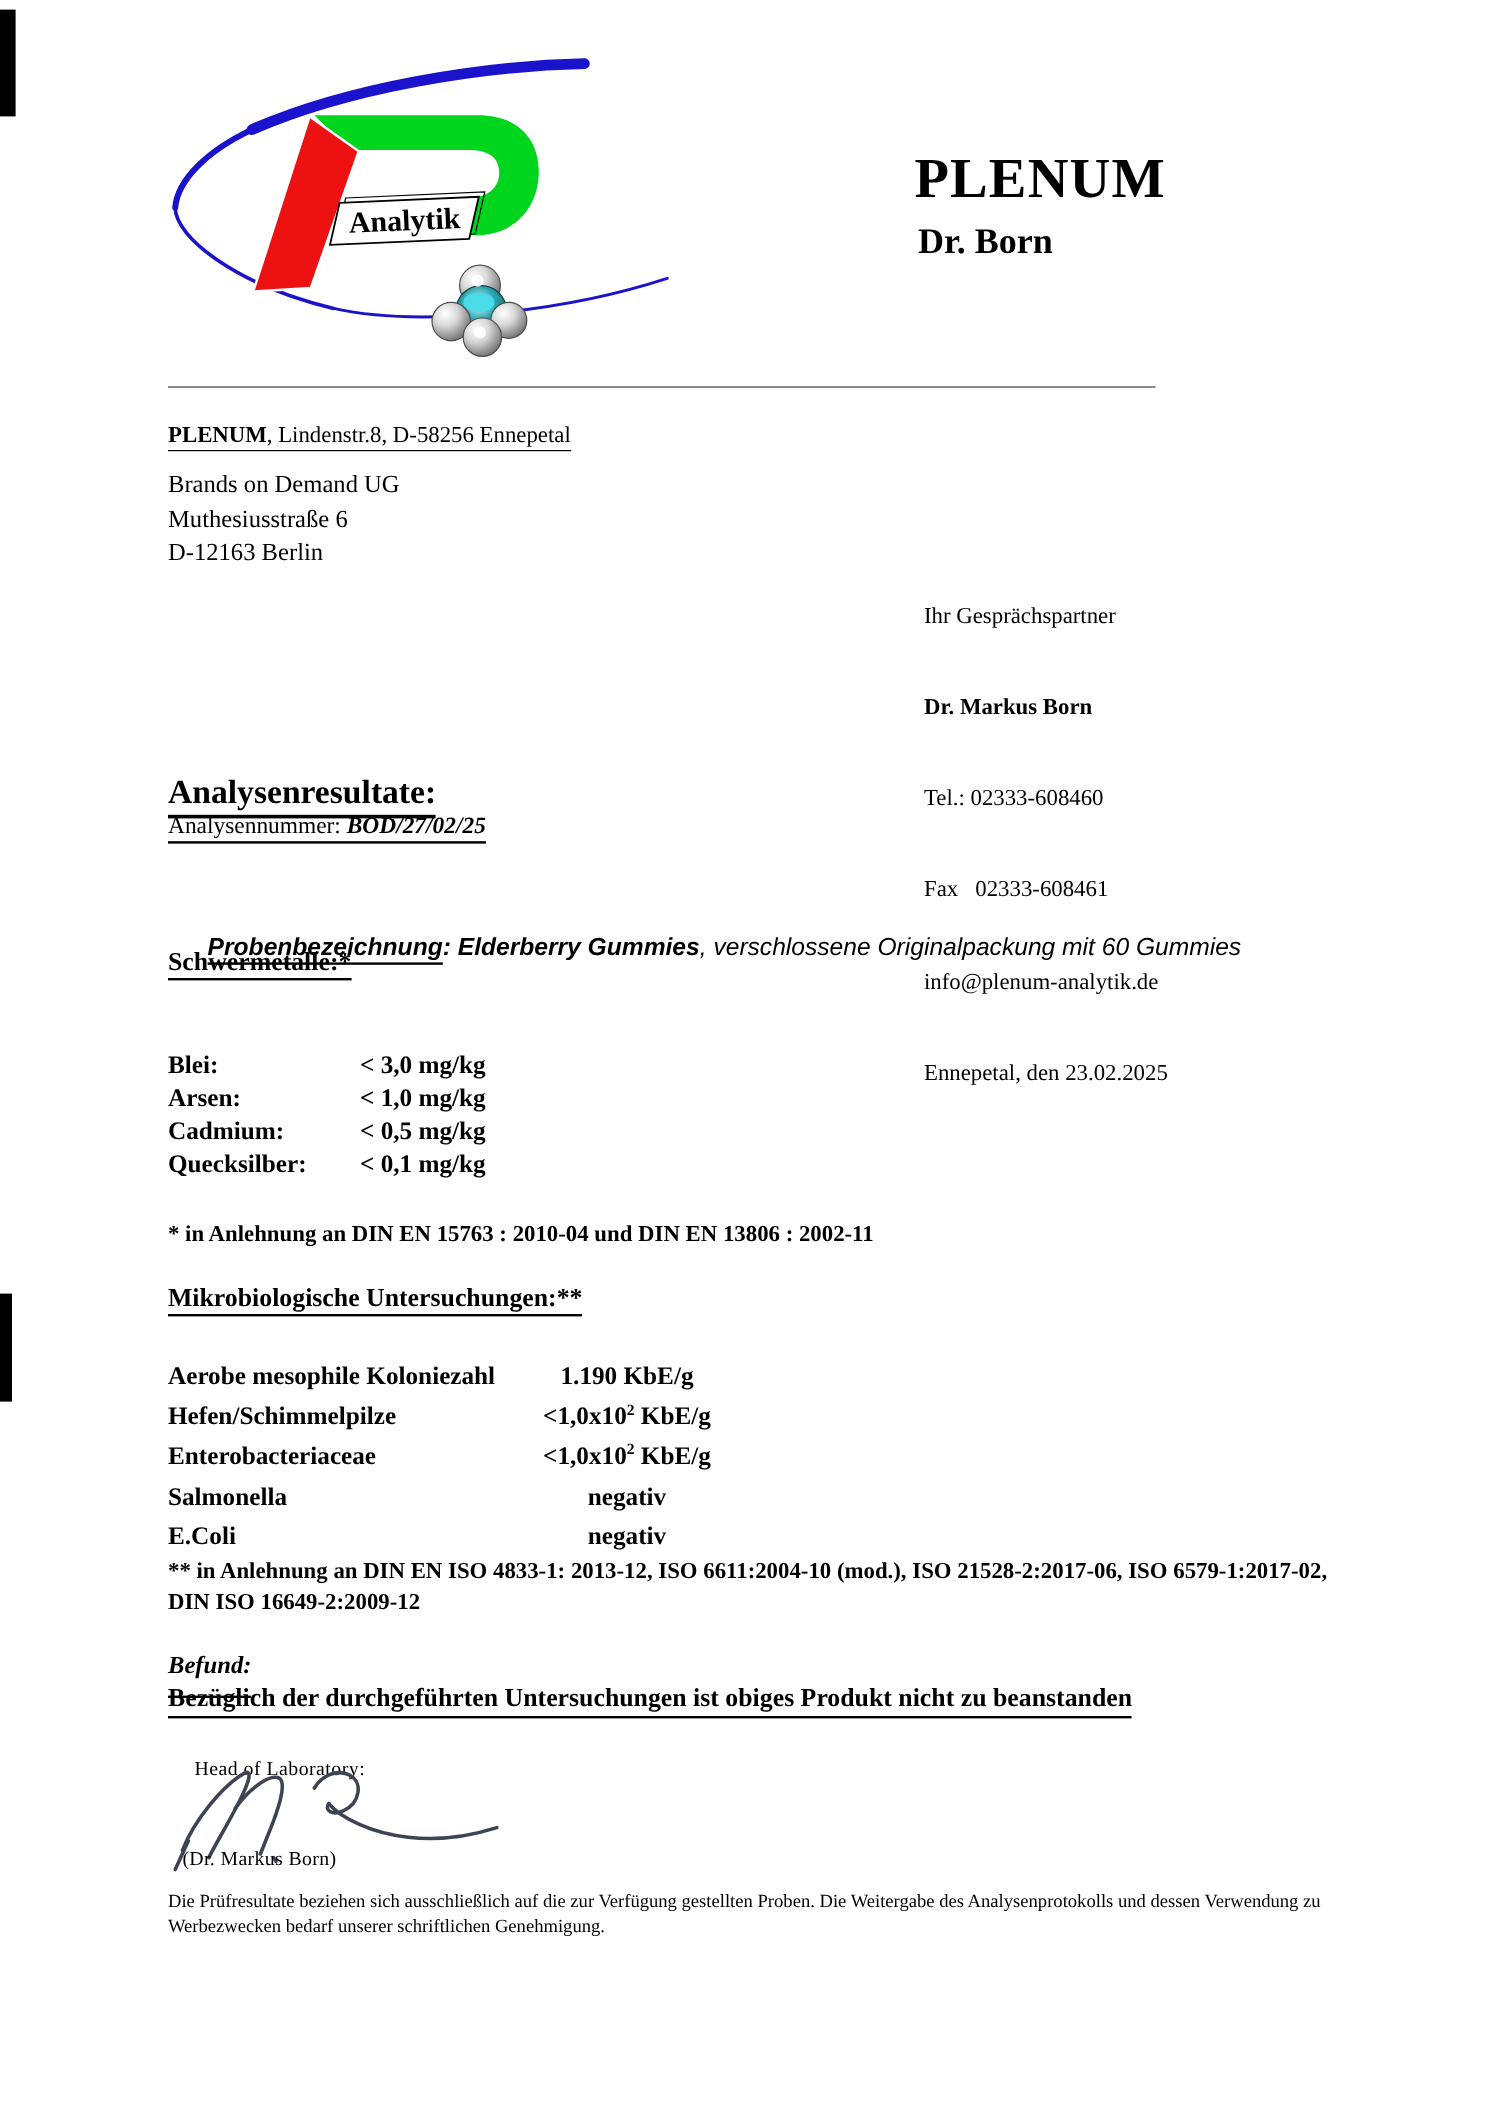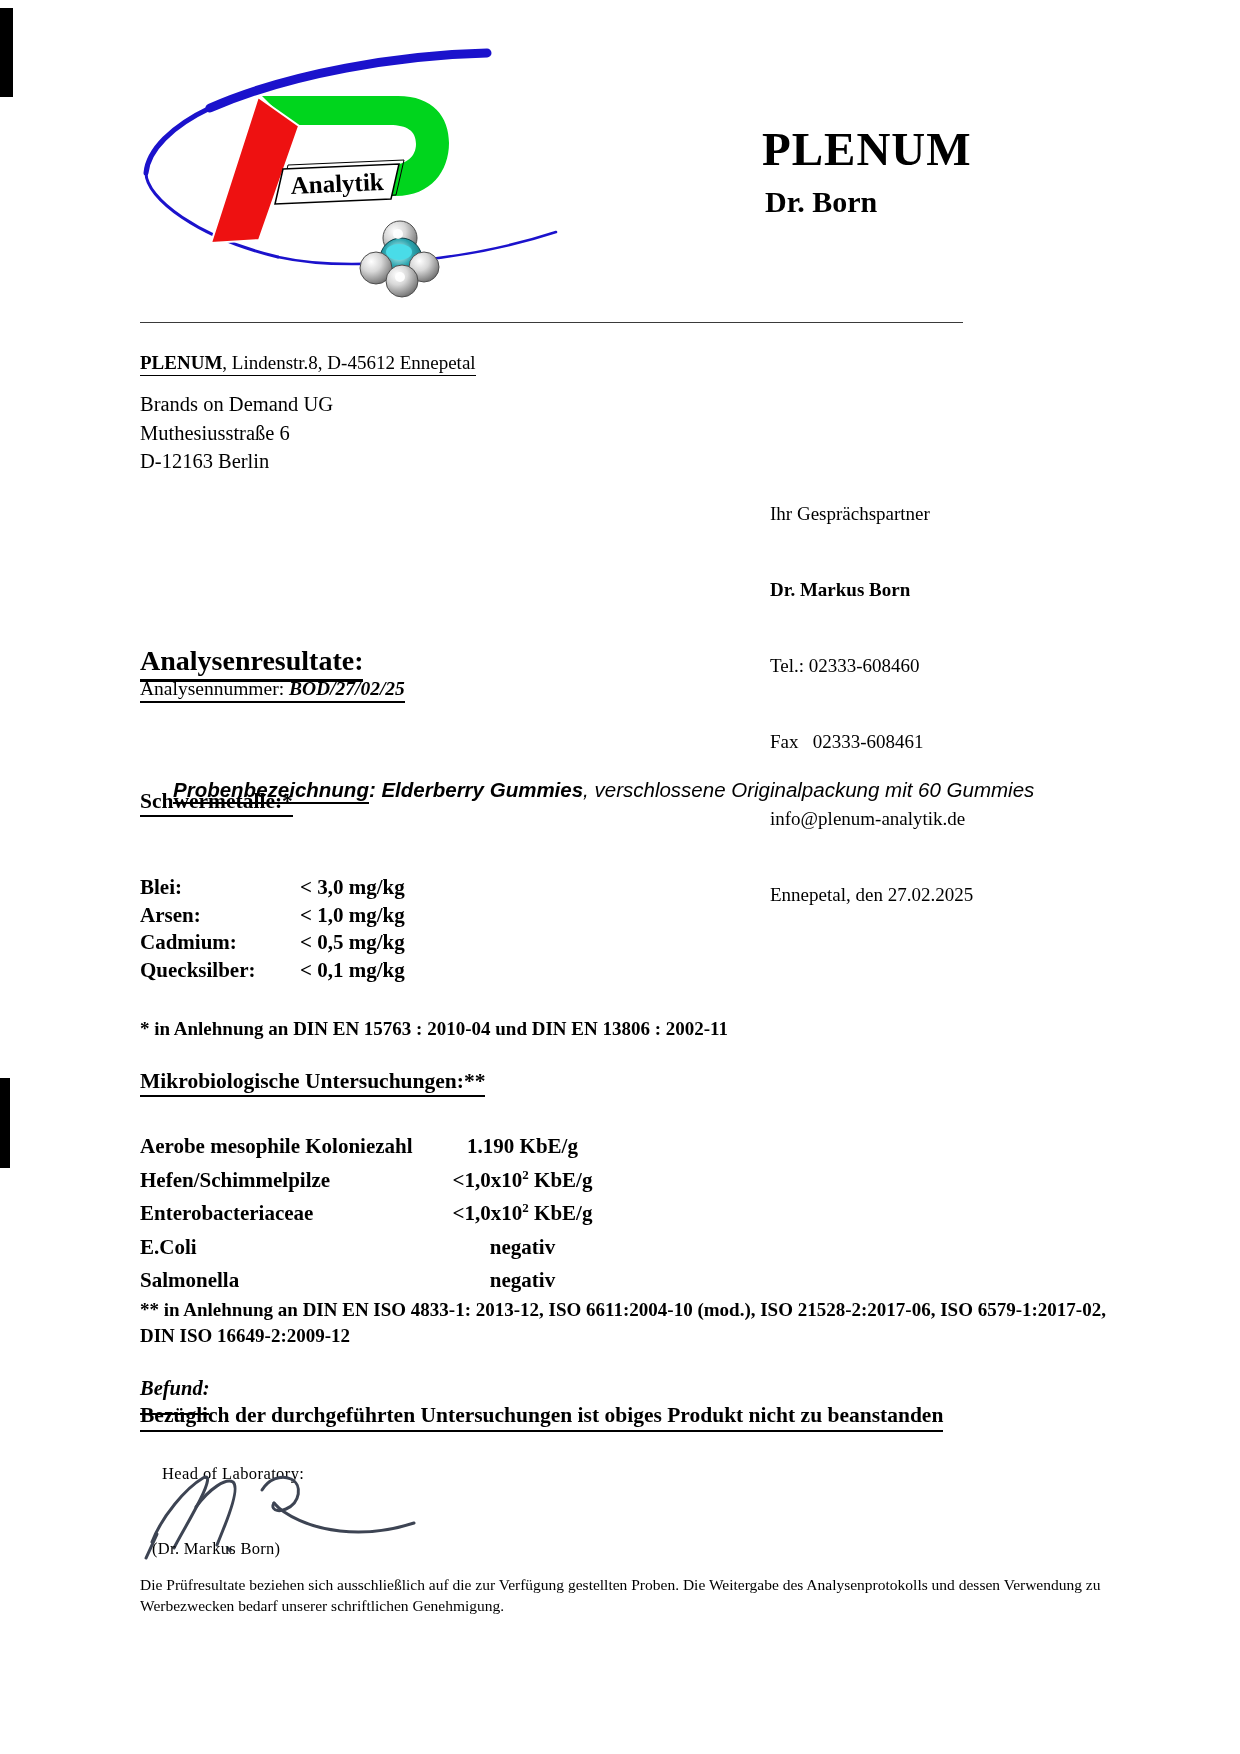--- a/index.html
+++ b/index.html
@@ -95,35 +95,35 @@
         <circle cx="398" cy="236" r="5" fill="#ffffff" opacity="0.9"></circle>
         <circle cx="400" cy="279" r="5" fill="#ffffff" opacity="0.9"></circle>
       </g>
     </svg>
   </div>
 
   <div class="abs company-name">PLENUM</div>
   <div class="abs company-person">Dr. Born</div>
   <div class="abs rule"></div>
 
-  <div class="abs sender-line"><span class="b">PLENUM</span><span>, Lindenstr.8, D-45612 Ennepetal</span></div>
+  <div class="abs sender-line"><span class="b">PLENUM</span><span>, Lindenstr.8, D-58256 Ennepetal</span></div>
 
   <div class="abs recipient">
     <div>Brands on Demand UG</div>
     <div>Muthesiusstraße 6</div>
     <div>D-12163 Berlin</div>
   </div>
 
   <div class="abs contact">
     <div>Ihr Gesprächspartner</div>
     <div class="b">Dr. Markus Born</div>
     <div>Tel.: 02333-608460</div>
     <div>Fax   02333-608461</div>
     <div>info@plenum-analytik.de</div>
-    <div>Ennepetal, den 27.02.2025</div>
+    <div>Ennepetal, den 23.02.2025</div>
   </div>
 
   <div class="abs results-title">Analysenresultate:</div>
   <div class="abs analysis-number"><span>Analysennummer: </span><span class="b">BOD/27/02/25</span></div>
 
   <div class="abs sample-line"><span class="lbl">Probenbezeichnung</span><span class="b">: </span><span class="b">Elderberry Gummies</span><span>, verschlossene Originalpackung mit 60 Gummies</span></div>
 
   <div class="abs section-head hm-head">Schwermetalle:*</div>
   <div class="abs hm-rows">
     <div><span class="lab">Blei:</span><span>&lt; 3,0 mg/kg</span></div>
@@ -131,22 +131,22 @@
     <div><span class="lab">Cadmium:</span><span>&lt; 0,5 mg/kg</span></div>
     <div><span class="lab">Quecksilber:</span><span>&lt; 0,1 mg/kg</span></div>
   </div>
   <div class="abs footnote1">* in Anlehnung an DIN EN 15763 : 2010-04 und DIN EN 13806 : 2002-11</div>
 
   <div class="abs section-head mb-head">Mikrobiologische Untersuchungen:**</div>
   <div class="abs mb-rows">
     <div><span class="lab">Aerobe mesophile Koloniezahl</span><span class="val"><span>1.190 KbE/g</span><sup></sup><span></span></span></div>
     <div><span class="lab">Hefen/Schimmelpilze</span><span class="val"><span>&lt;1,0x10</span><sup>2</sup><span> KbE/g</span></span></div>
     <div><span class="lab">Enterobacteriaceae</span><span class="val"><span>&lt;1,0x10</span><sup>2</sup><span> KbE/g</span></span></div>
+    <div><span class="lab">Salmonella</span><span class="val"><span>negativ</span><sup></sup><span></span></span></div>
     <div><span class="lab">E.Coli</span><span class="val"><span>negativ</span><sup></sup><span></span></span></div>
-    <div><span class="lab">Salmonella</span><span class="val"><span>negativ</span><sup></sup><span></span></span></div>
   </div>
   <div class="abs footnote2">** in Anlehnung an DIN EN ISO 4833-1: 2013-12, ISO 6611:2004-10 (mod.), ISO 21528-2:2017-06, ISO 6579-1:2017-02, DIN ISO 16649-2:2009-12</div>
 
   <div class="abs befund-label">Befund:</div>
   <div class="abs befund-statement">Bezüglich der durchgeführten Untersuchungen ist obiges Produkt nicht zu beanstanden</div>
 
   <div class="abs head-label">Head of Laboratory:</div>
   <svg class="abs" style="left:138px;top:1468px;" width="300" height="95" viewBox="138 1468 300 95">
     <g fill="none" stroke="#3d4453" stroke-width="3" stroke-linecap="round">
       <path d="M 152 1542 C 162 1516 186 1488 203 1478 C 210 1474 209 1482 200 1500 C 190 1520 180 1536 174 1548"></path>

